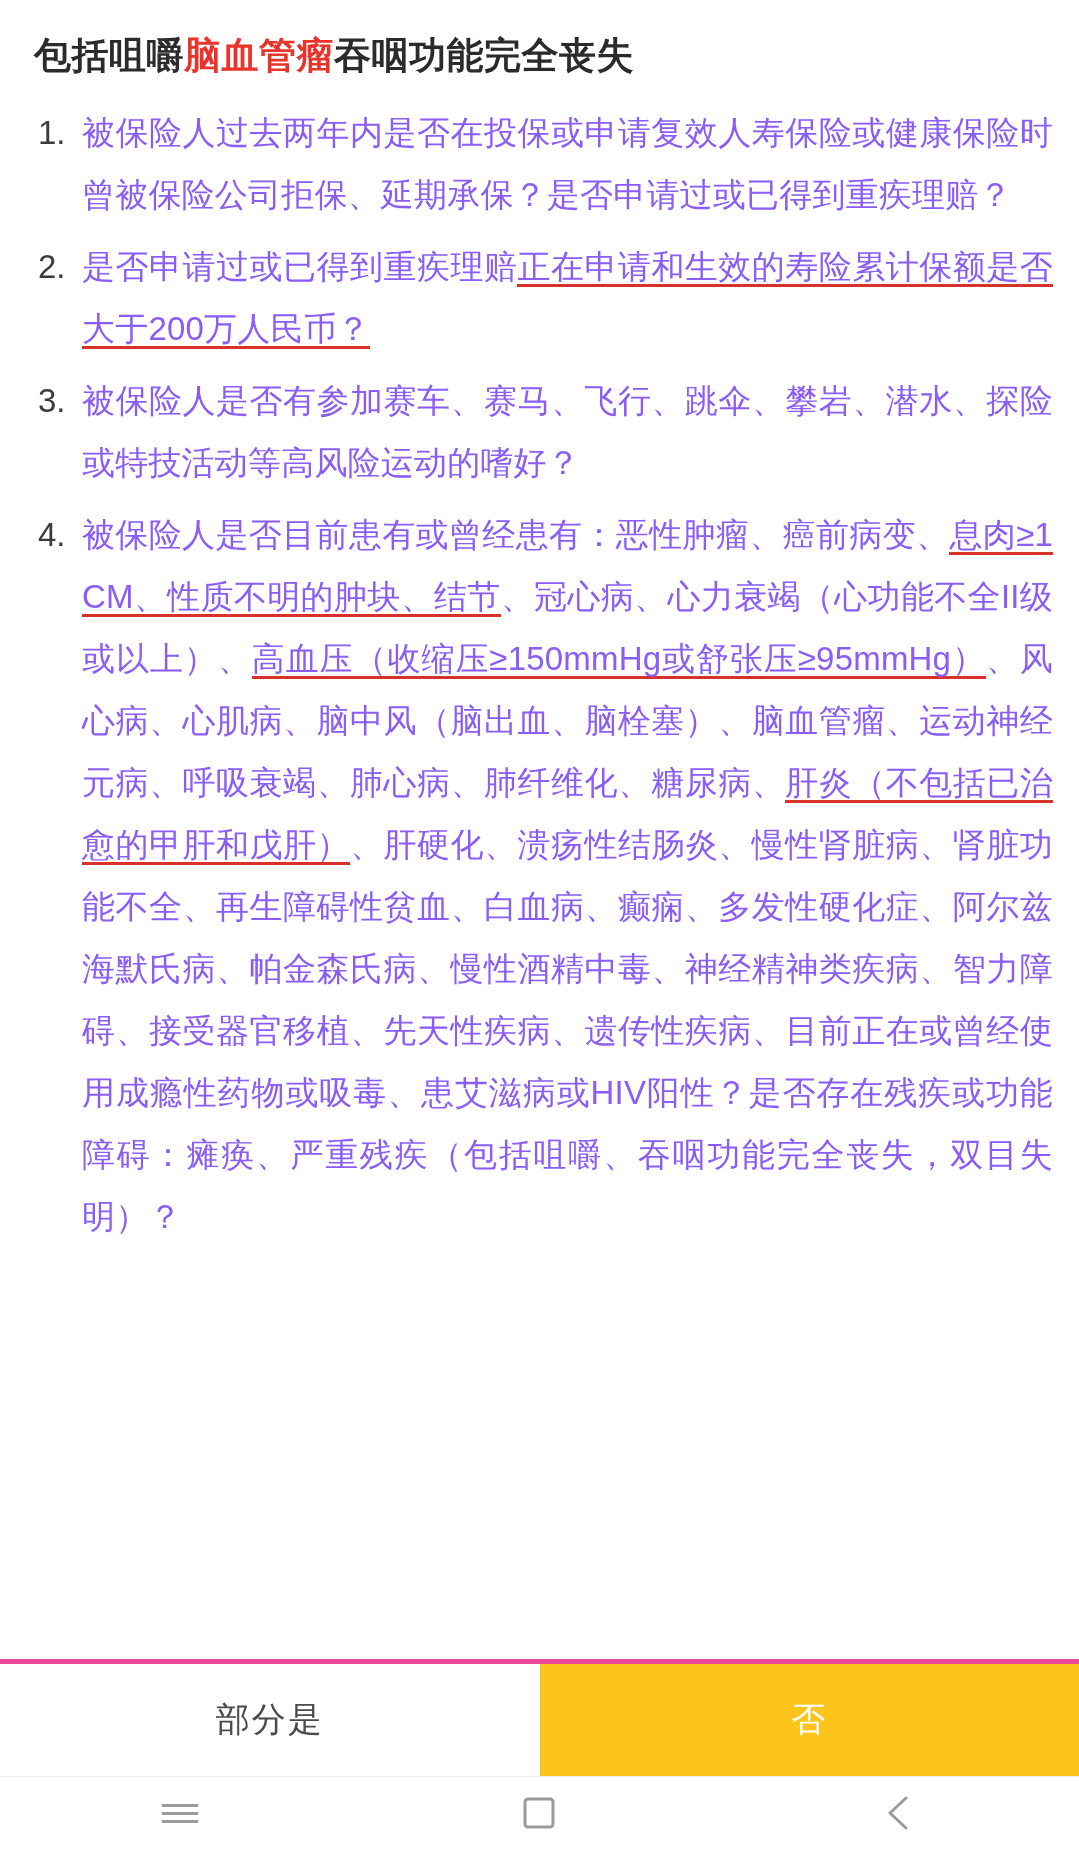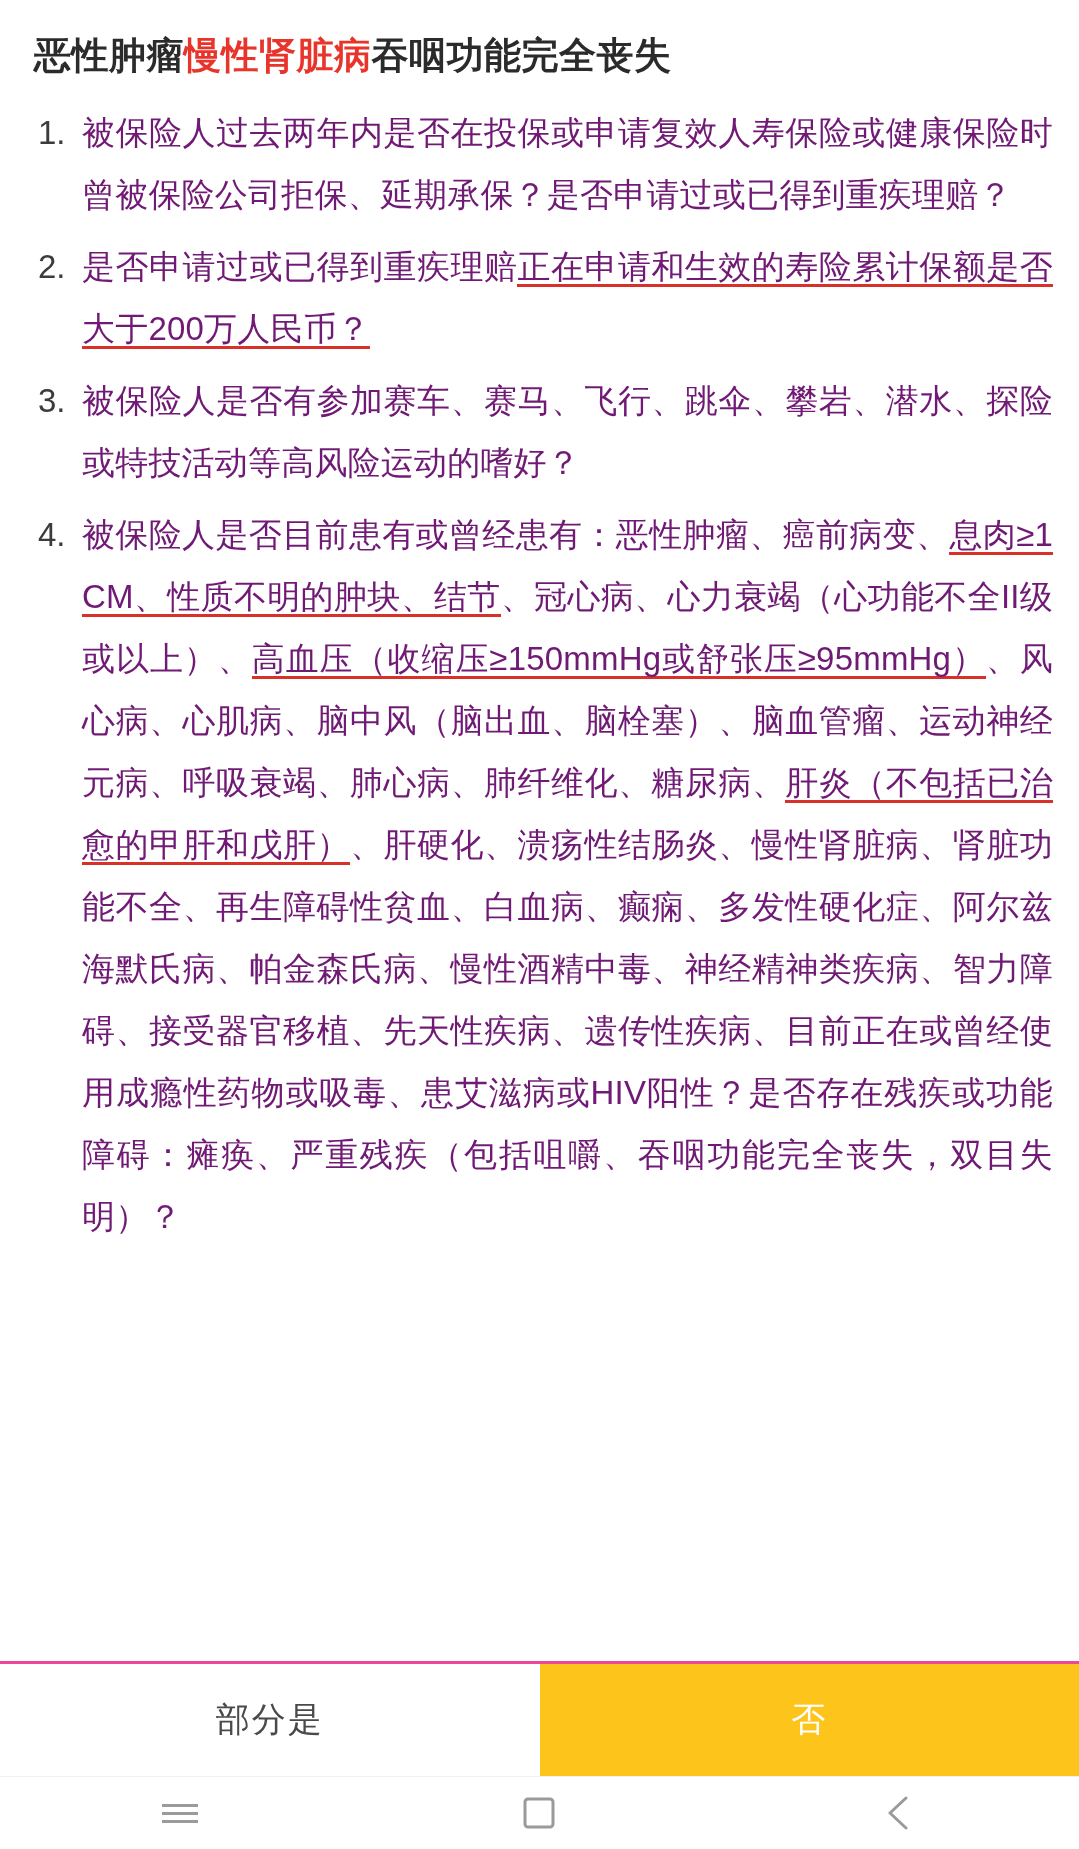--- a/index.html
+++ b/index.html
@@ -56,36 +56,36 @@
     line-height: 62px;
     color: #3c3c3c;
     text-align: left;
     padding-left: 12px;
     box-sizing: border-box;
   }
   .qtext {
     flex: 1 1 auto;
     font-size: 33px;
     line-height: 62px;
-    color: #701a75;
+    color: #8b5cf6;
     letter-spacing: 0.2px;
     text-align: justify;
     word-break: break-all;
   }
   .u {
     position: relative;
     display: inline;
     box-shadow: inset 0 -4px 0 -1px #d7312a;
     padding-bottom: 2px;
   }
   .footer {
     flex: 0 0 auto;
     height: 112px;
     display: flex;
-    border-top: 3px solid #ec4899;
+    border-top: 5px solid #ec4899;
   }
   .btn-no-partial {
     flex: 1 1 50%;
     background: #ffffff;
     color: #4a4a4a;
     font-size: 34px;
     display: flex;
     align-items: center;
     justify-content: center;
     letter-spacing: 2px;
@@ -121,21 +121,21 @@
   .navicon svg { display: block; }
 </style>
 </head>
 <body>
 
 <div class="page">
 
   <div class="content">
 
     <div class="title">
-      <span>恶性肿瘤</span><span class="hl">慢性肾脏病</span><span>吞咽功能完全丧失</span>
+      <span>包括咀嚼</span><span class="hl">脑血管瘤</span><span>吞咽功能完全丧失</span>
     </div>
 
     <ol class="qlist">
       <li class="qitem">
         <div class="qnum">1.</div>
         <div class="qtext">
           <span>被保险人过去两年内是否在投保或申请复效人寿保险或健康保险时曾被保险公司拒保、延期承保？是否申请过或已得到重疾理赔？</span>
         </div>
       </li>
 

